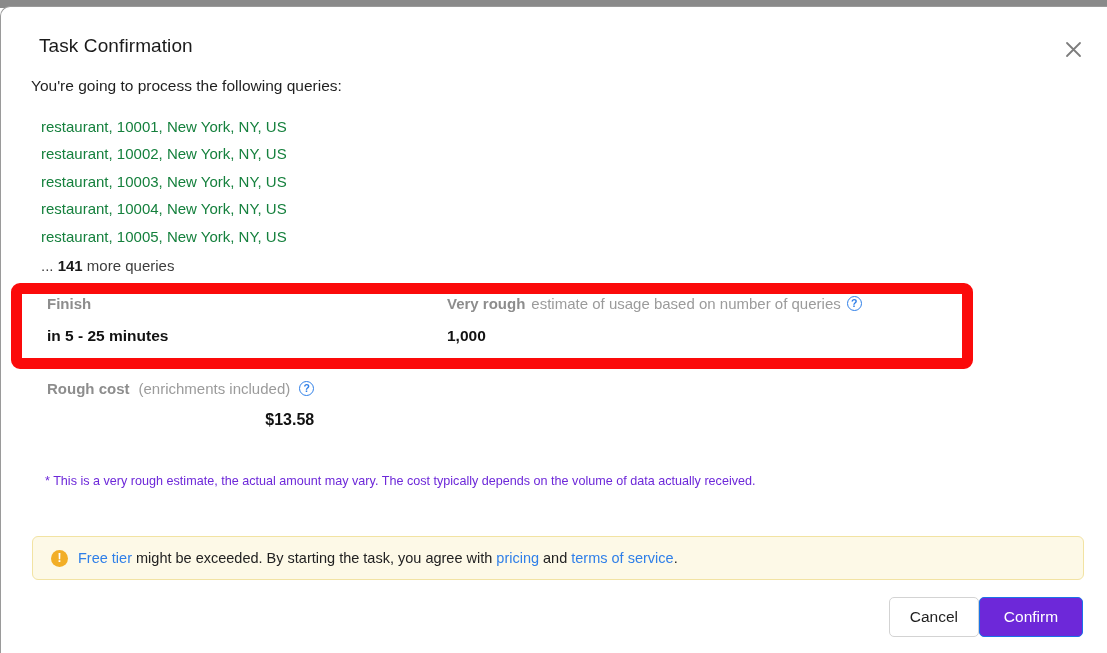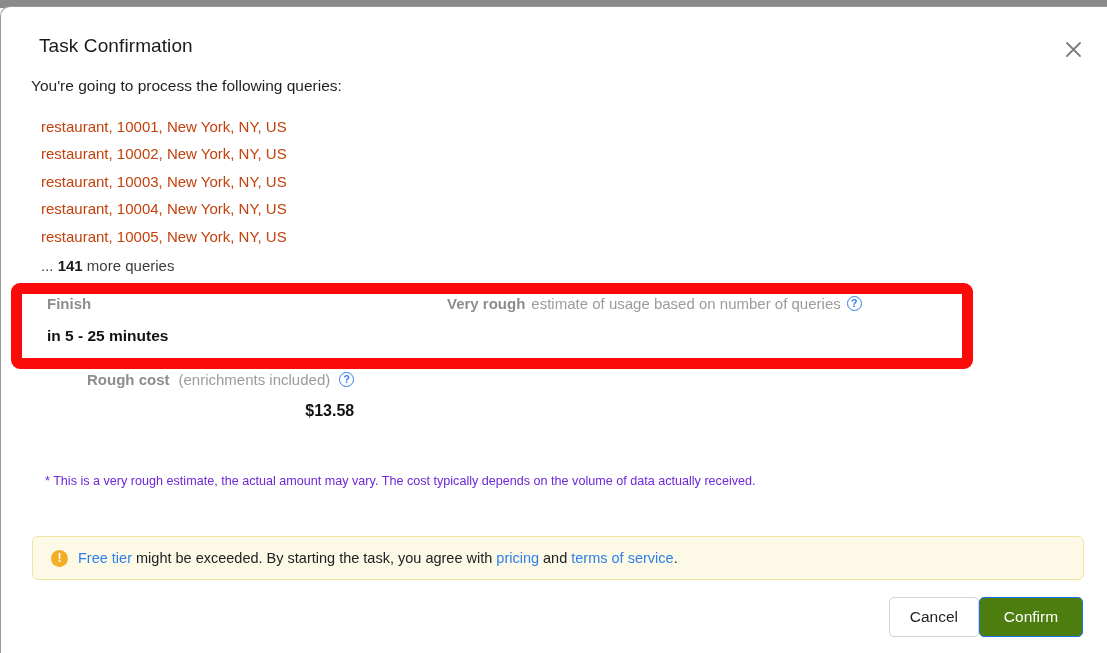--- a/index.html
+++ b/index.html
@@ -71,21 +71,21 @@
   
   #query-list {
     position: absolute;
     left: 40px;
     top: 106px;
     width: 600px;
   }
   .query-item {
     display: block;
     font-size: 15px;
-    color: #c2410c;
+    color: #15803d;
     line-height: 27.4px;
     text-decoration: none;
     cursor: pointer;
     white-space: nowrap;
   }
   #more-queries {
     font-size: 15px;
     color: #3c3c3c;
     line-height: 27px;
     padding-top: 2px;
@@ -150,22 +150,21 @@
     line-height: 1;
     cursor: pointer;
     box-sizing: border-box;
     font-family: "Liberation Sans", sans-serif;
   }
 
   
   #cost-block {
     position: absolute;
     left: 46px;
-    top: 364px;
-    margin-left: 40px;
+    top: 373px;
   }
   #cost-label {
     font-size: 15px;
     font-weight: bold;
     color: #8d8d8d;
     display: flex;
     align-items: center;
     gap: 9px;
     white-space: nowrap;
   }
@@ -243,21 +242,21 @@
     border-radius: 5px;
     font-size: 15.5px;
     color: #1f1f1f;
     font-family: "Liberation Sans", sans-serif;
     cursor: pointer;
   }
   #confirm-button {
     min-width: 104px;
     height: 40px;
     padding: 0 20px;
-    background: #4d7c0f;
+    background: #6d28d9;
     border: 1px solid #1a73e8;
     border-radius: 5px;
     font-size: 15.5px;
     color: #ffffff;
     font-family: "Liberation Sans", sans-serif;
     cursor: pointer;
   }
 </style>
 </head>
 <body>
@@ -289,20 +288,21 @@
     <div class="est-col left">
       <div class="est-label">Finish</div>
       <div class="est-value">in 5 - 25 minutes</div>
     </div>
     <div class="est-col right">
       <div class="est-label">
         <span>Very rough</span>
           <span class="regular"> estimate of usage based on number of queries</span>
         <span class="help-icon">?</span>
       </div>
+      <div class="est-value">1,000</div>
     </div>
   </div>
 
   <div id="highlight-box"></div>
 
   <div id="cost-block">
     <div id="cost-label">
       <span>Rough cost</span>
         <span class="regular">(enrichments included)</span>
       <span class="help-icon">?</span>

